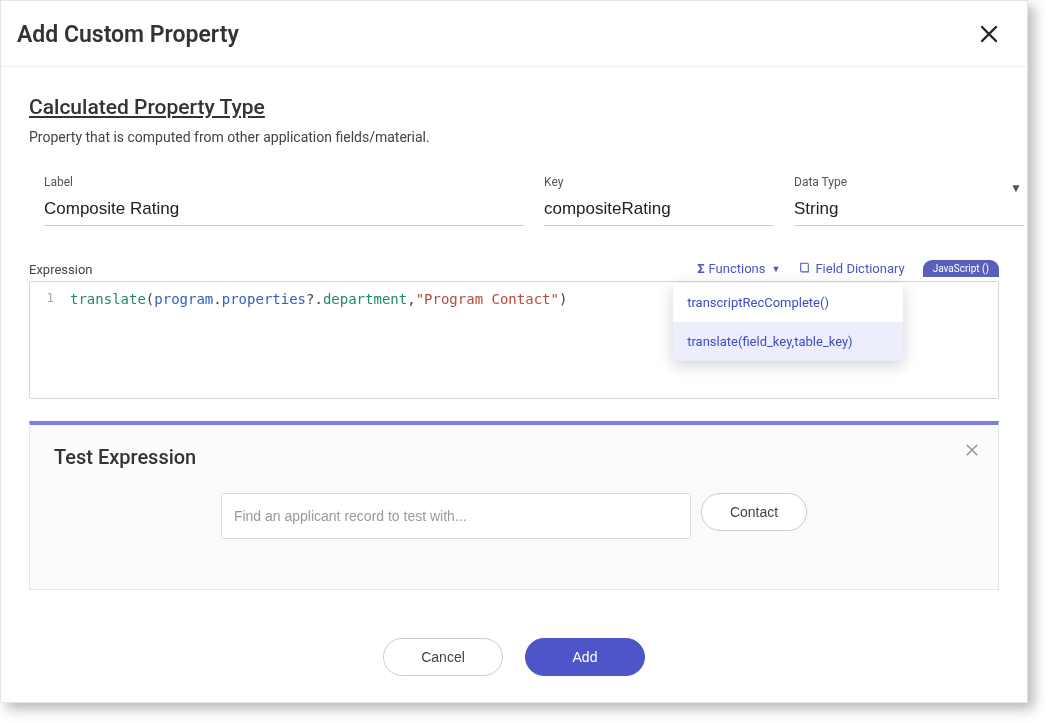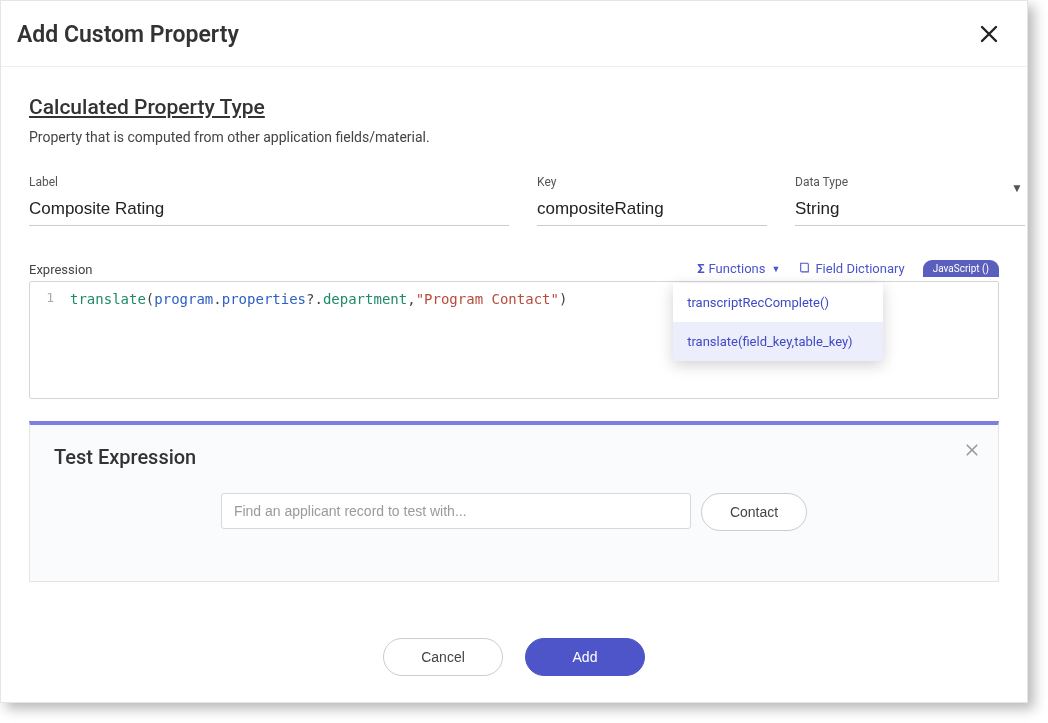--- a/index.html
+++ b/index.html
@@ -50,22 +50,23 @@
     margin-bottom: 10px;
     text-decoration: underline;
   }
   .section-desc {
     font-size: 14px;
     color: #444;
     margin-bottom: 30px;
   }
   .field-row {
     display: flex;
-    gap: 28px;
+    gap: 20px;
     margin-bottom: 34px;
+    margin-left: 15px;
   }
   .field-col-lg { flex: 0 0 480px; }
   .field-col-md { flex: 0 0 230px; }
   .field-col-sm { flex: 0 0 230px; }
   .field-label {
     font-size: 12px;
     color: #555;
     margin-bottom: 6px;
     display: block;
   }
@@ -118,21 +119,21 @@
   }
   .chev-small {
     font-size: 9px;
     color: #4a55c9;
     margin-left: 2px;
   }
   .dropdown {
     position: absolute;
     top: 22px;
     left: -24px;
-    width: 210px;
+    width: 230px;
     background: #fff;
     box-shadow: 0 4px 14px rgba(0,0,0,0.18);
     z-index: 40;
     font-size: 13px;
   }
   .dropdown-item {
     padding: 12px 14px;
     color: #3f4ac6;
     cursor: pointer;
   }
@@ -187,21 +188,21 @@
     color: #999;
     cursor: pointer;
   }
   .test-controls {
     display: flex;
     justify-content: center;
     gap: 10px;
   }
   .test-input {
     width: 470px;
-    height: 36px;
+    height: 46px;
     border: 1px solid #d8d8d8;
     border-radius: 3px;
     padding: 0 12px;
     font-size: 14px;
     color: #555;
     outline: none;
   }
   .test-input::placeholder { color: #9a9a9a; }
   .btn {
     display: inline-flex;

